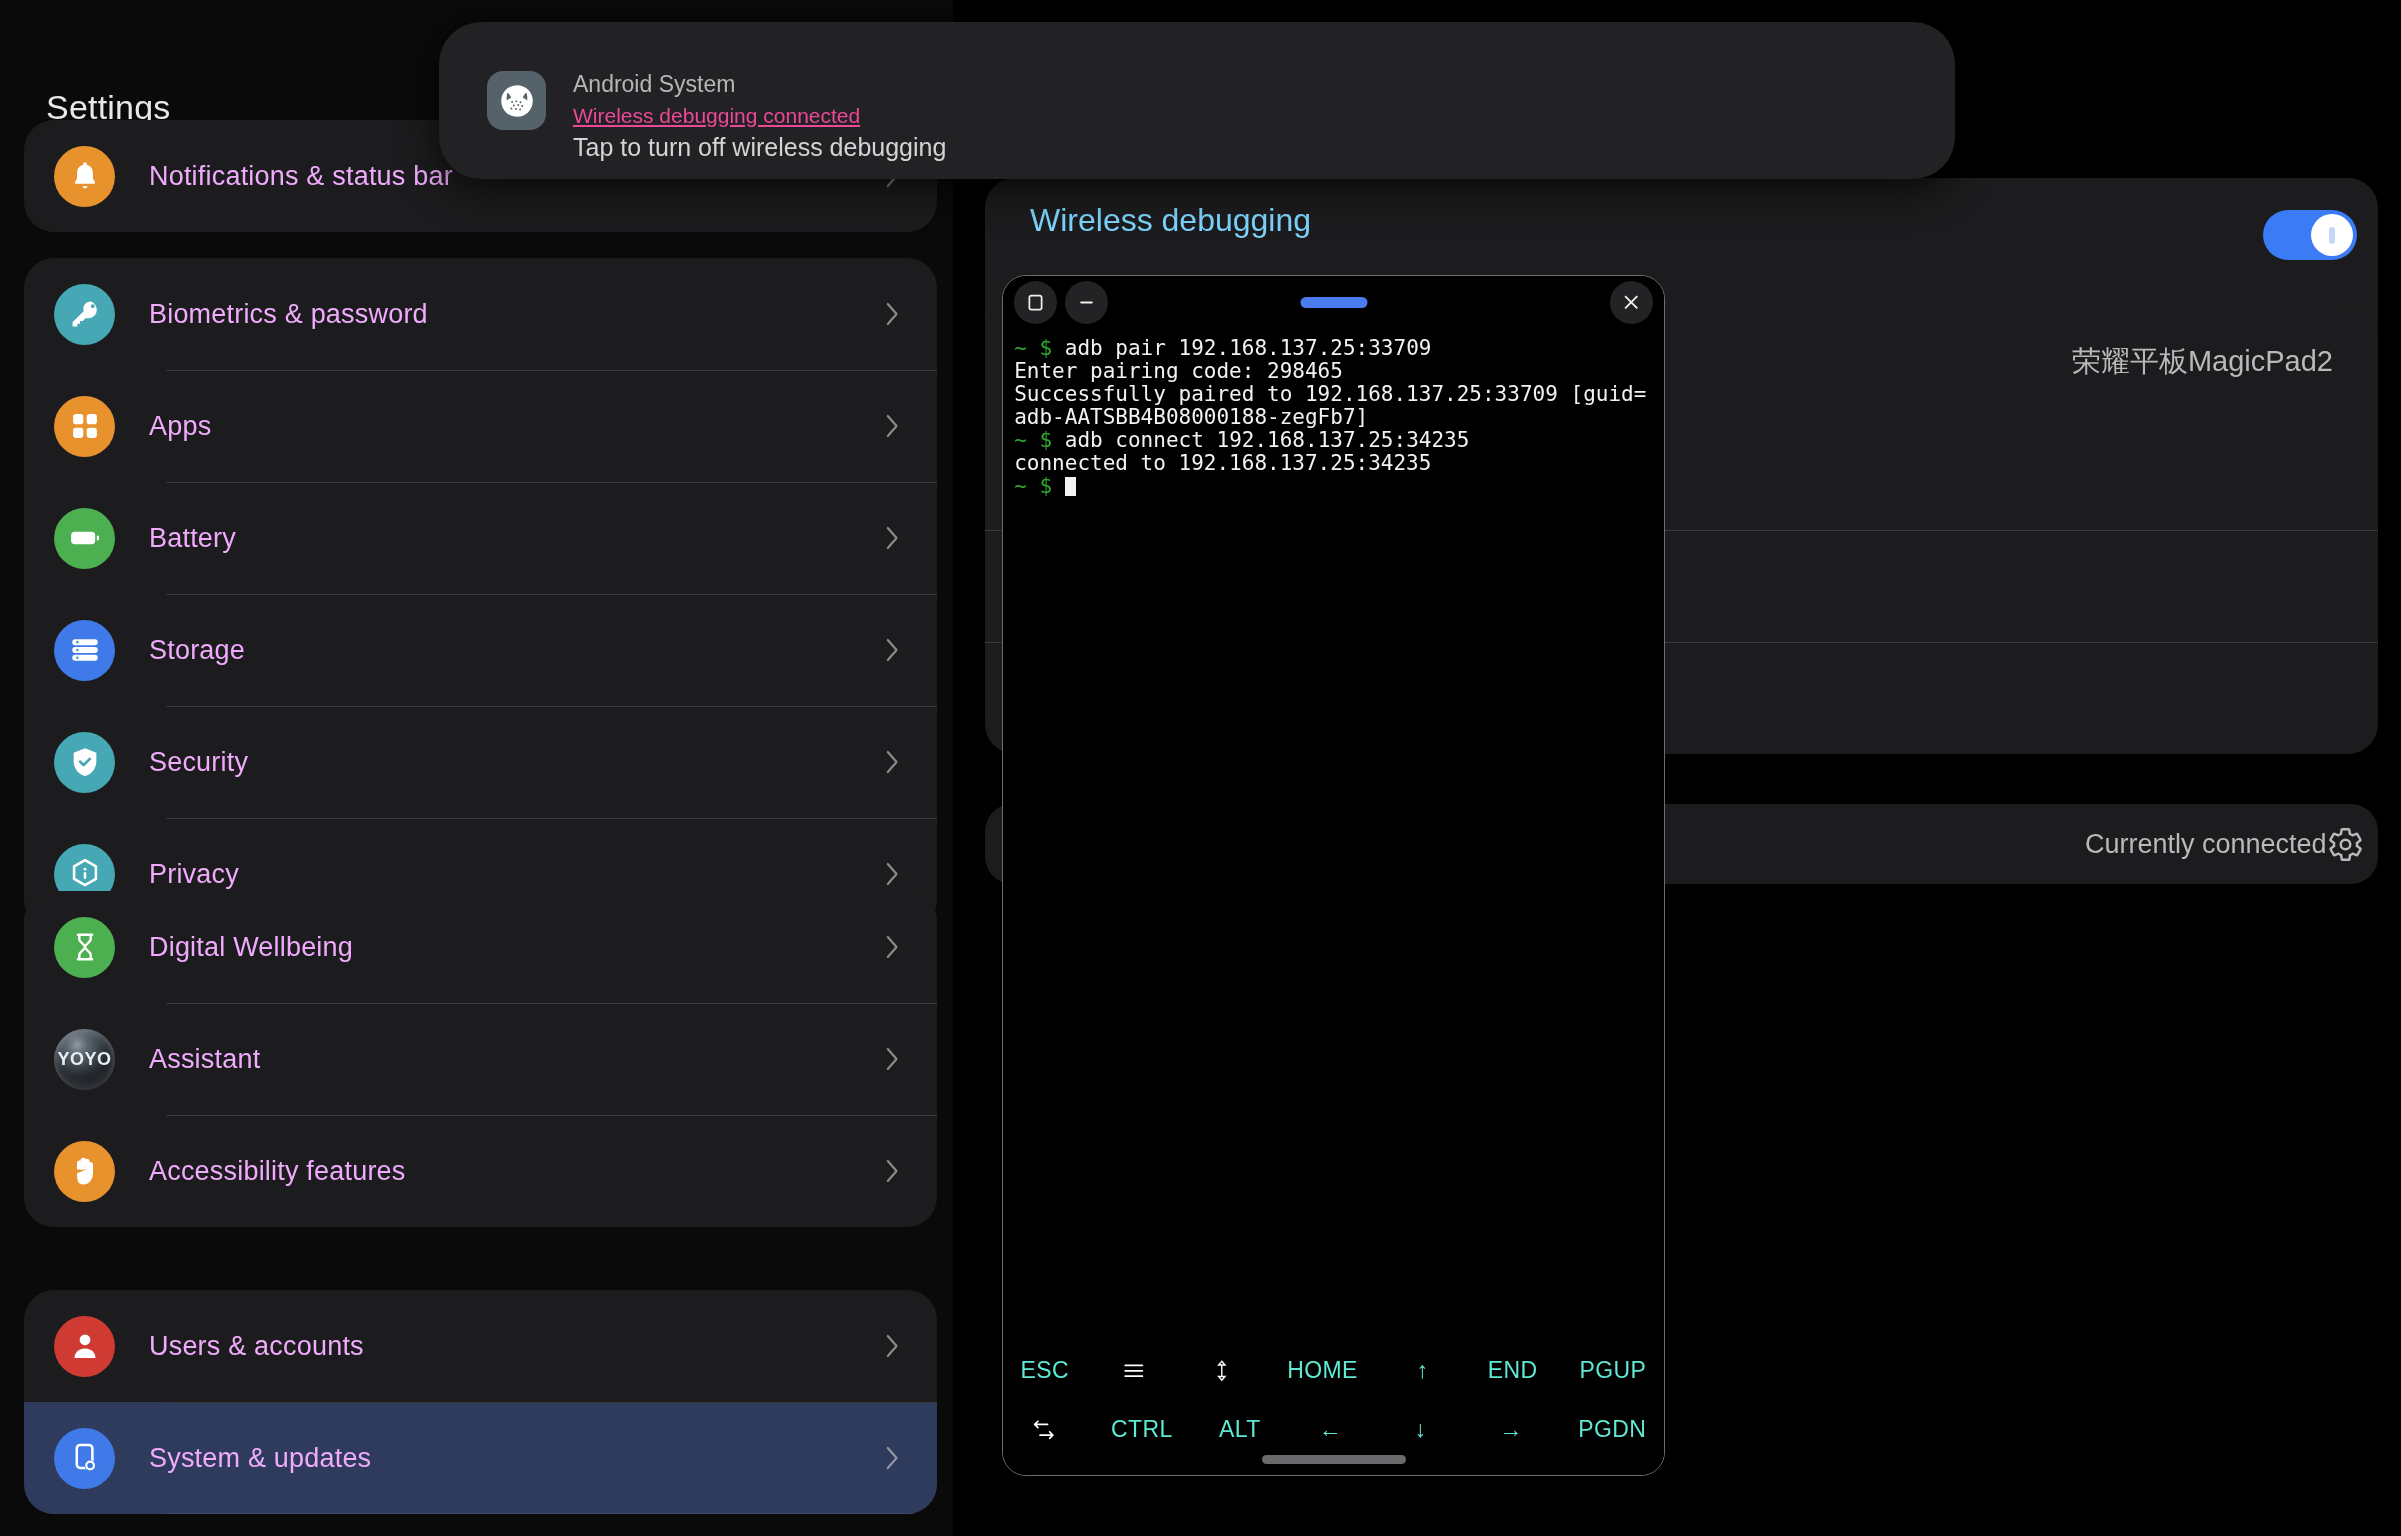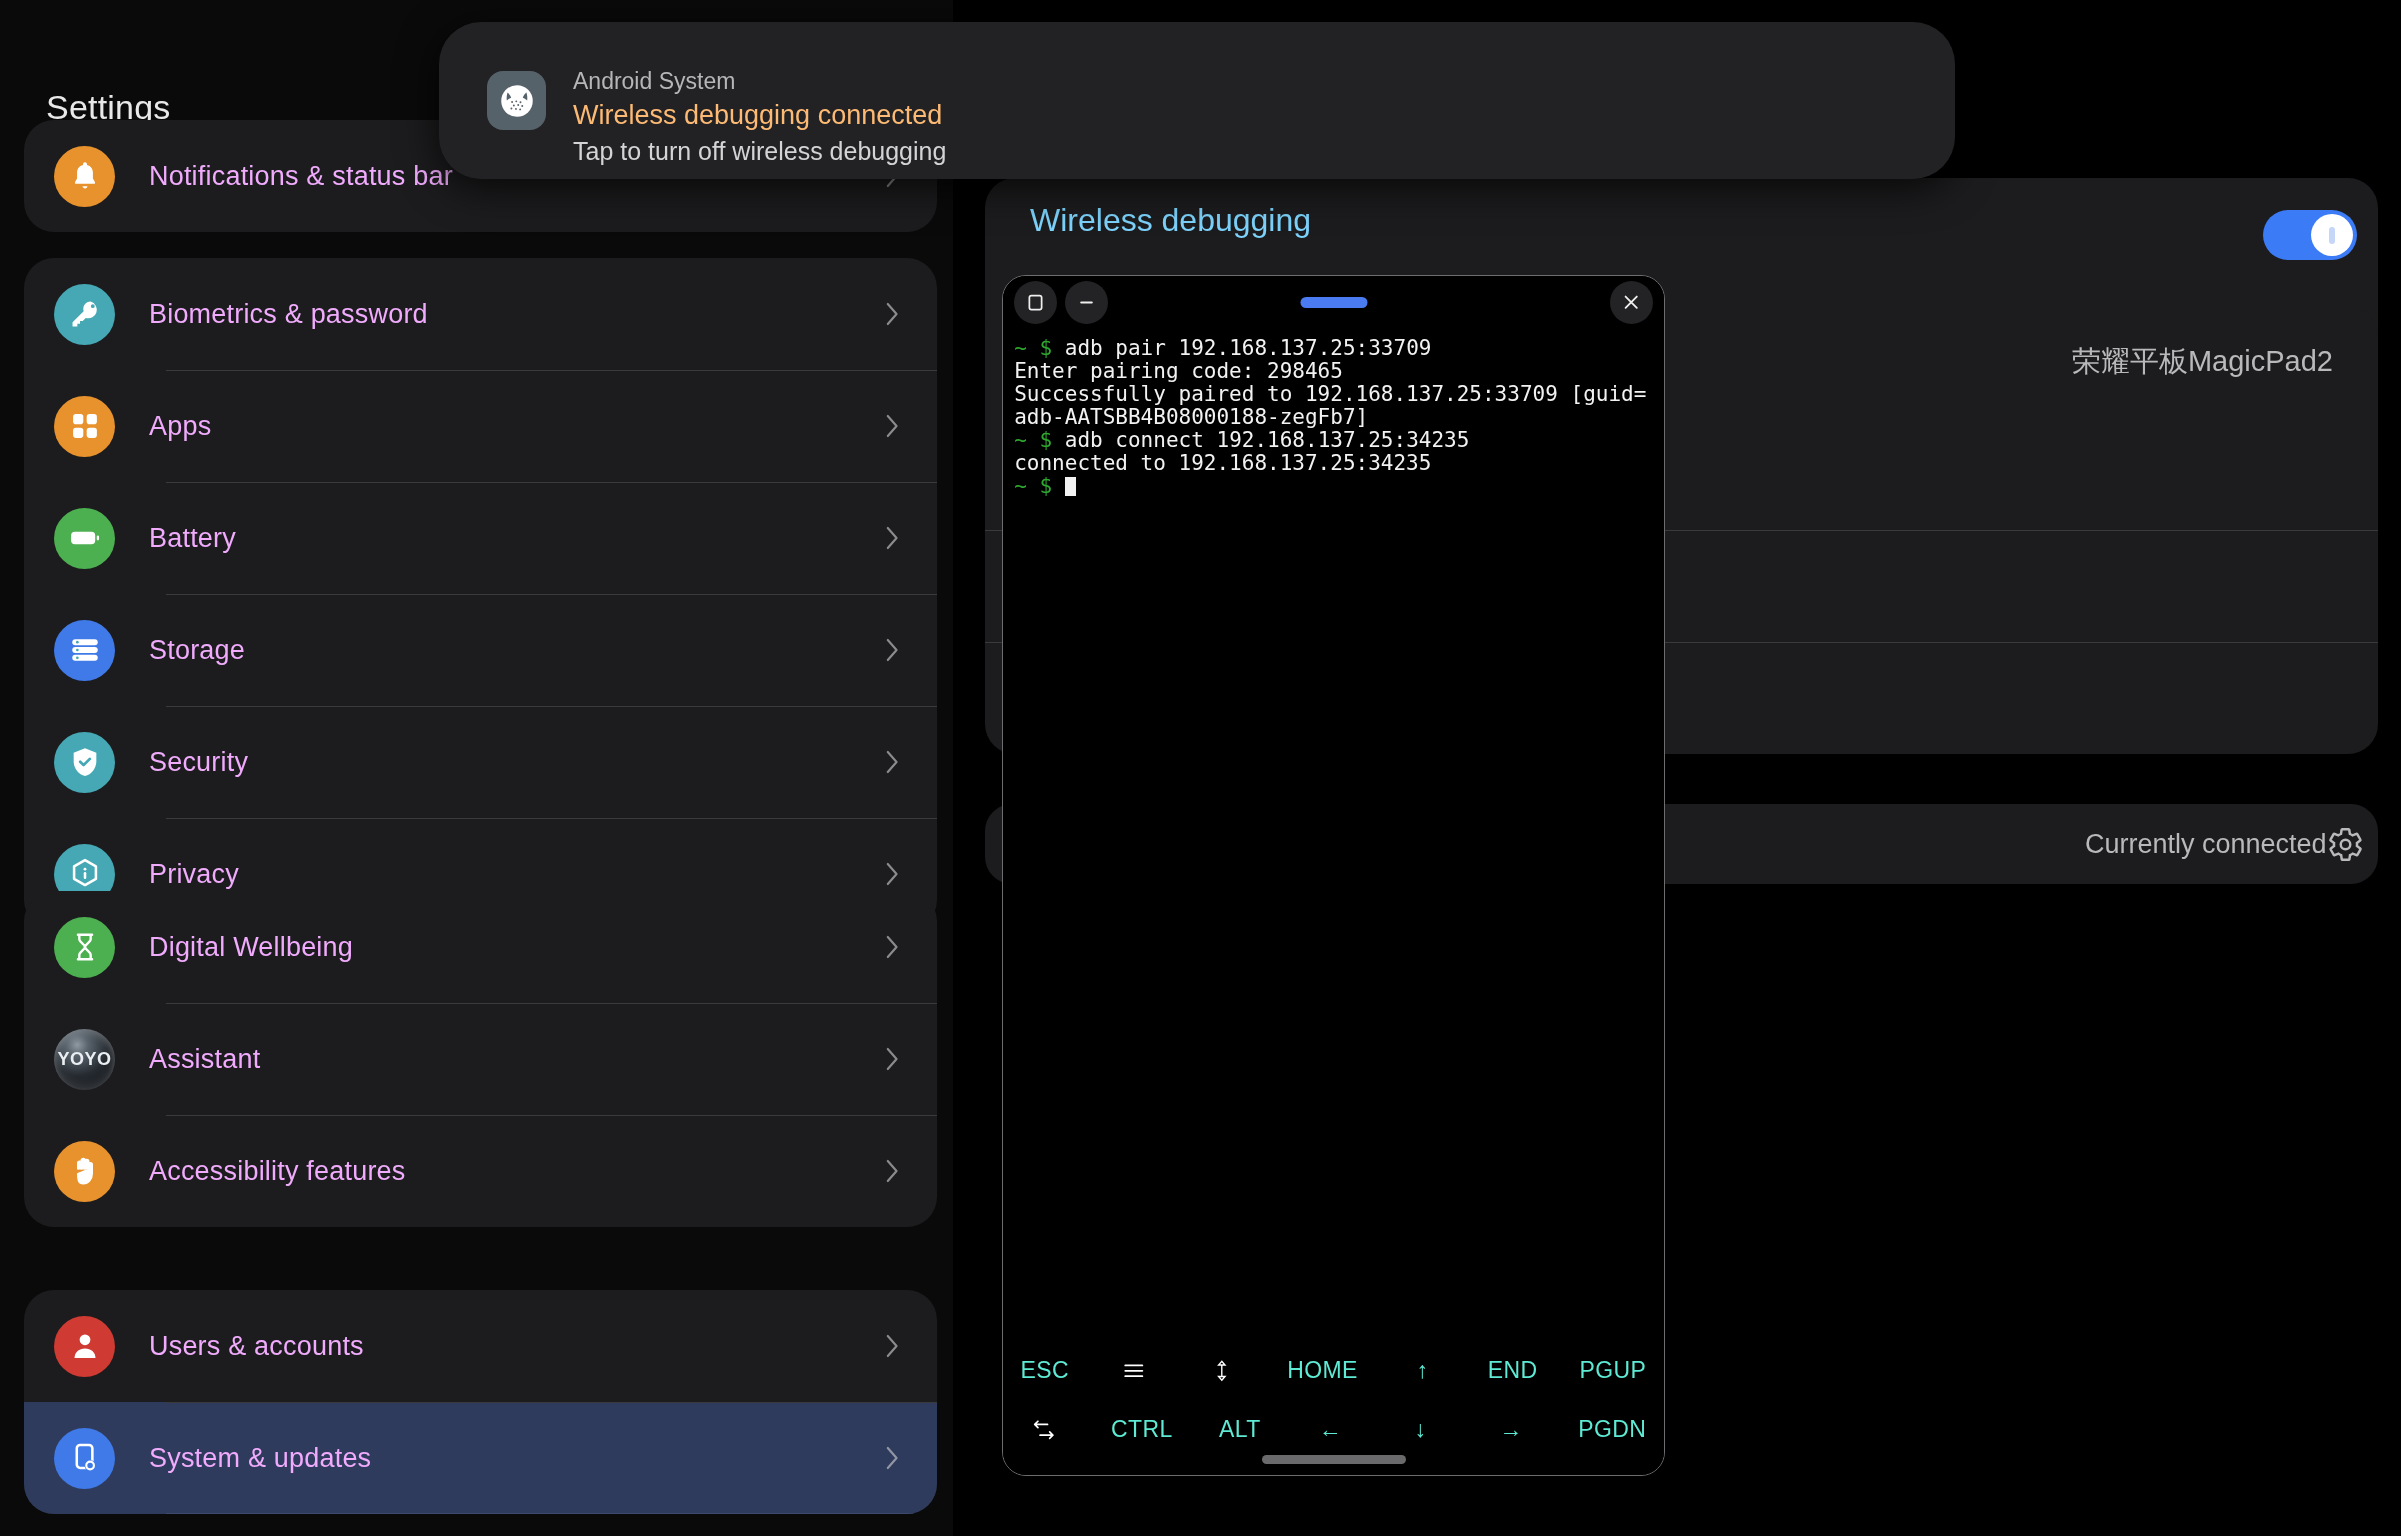--- a/index.html
+++ b/index.html
@@ -167,21 +167,21 @@
     display: flex; align-items: center; padding: 0 48px;
   }
   .notif-ico {
     width: 59px; height: 59px; border-radius: 16px; background: #56626a;
     display:flex; align-items:center; justify-content:center;
     flex: 0 0 59px; margin-right: 27px;
   }
   .notif-ico svg { width: 42px; height: 42px; display:block; }
   .notif-txt { display: flex; flex-direction: column; gap: 5.6px; }
   .notif-app { font-size: 23px; color: #b6b6b8; margin-top: 32px; }
-  .notif-title { font-size: 27px; color: #fdba74; }
+  .notif-title { font-size: 21px; color: #ec4899; text-decoration: underline; }
   .notif-sub { font-size: 25px; color: #d4d4d6; }
 </style>
 </head>
 <body>
 
 <div id="root">
 
   <div class="settings-pane">
     <div class="settings-title">Settings</div>
     <div id="settings-groups">

